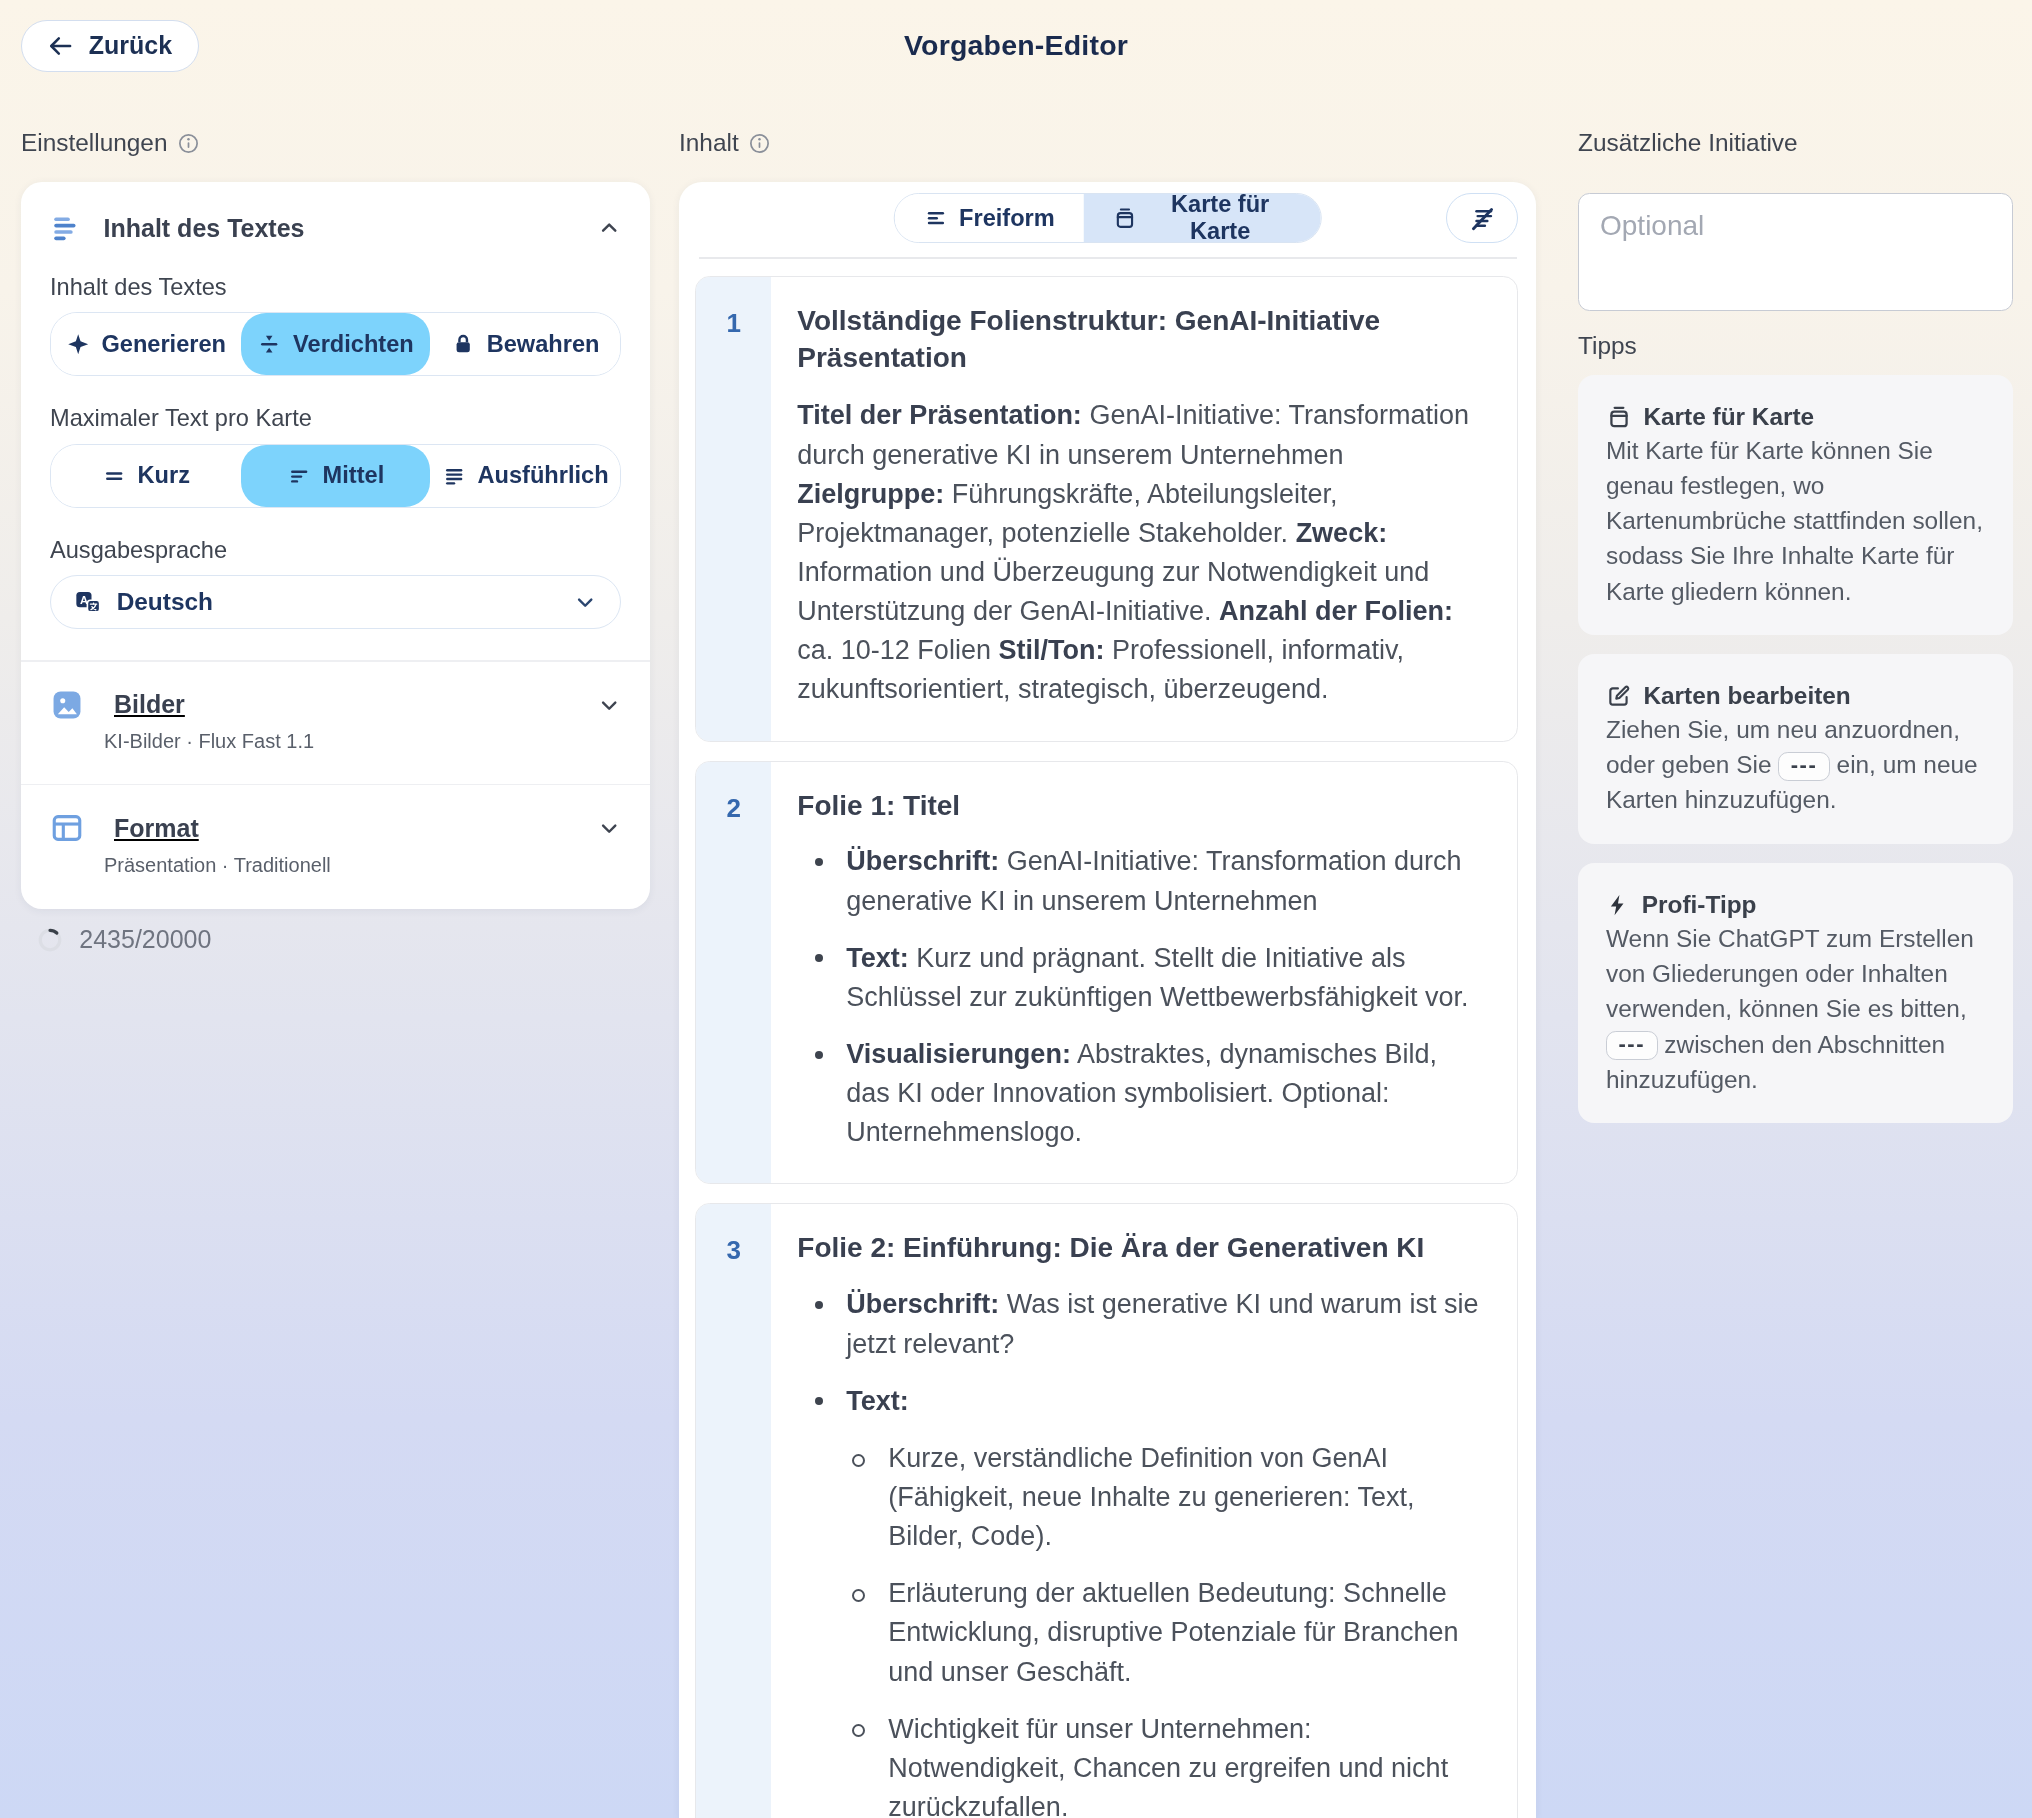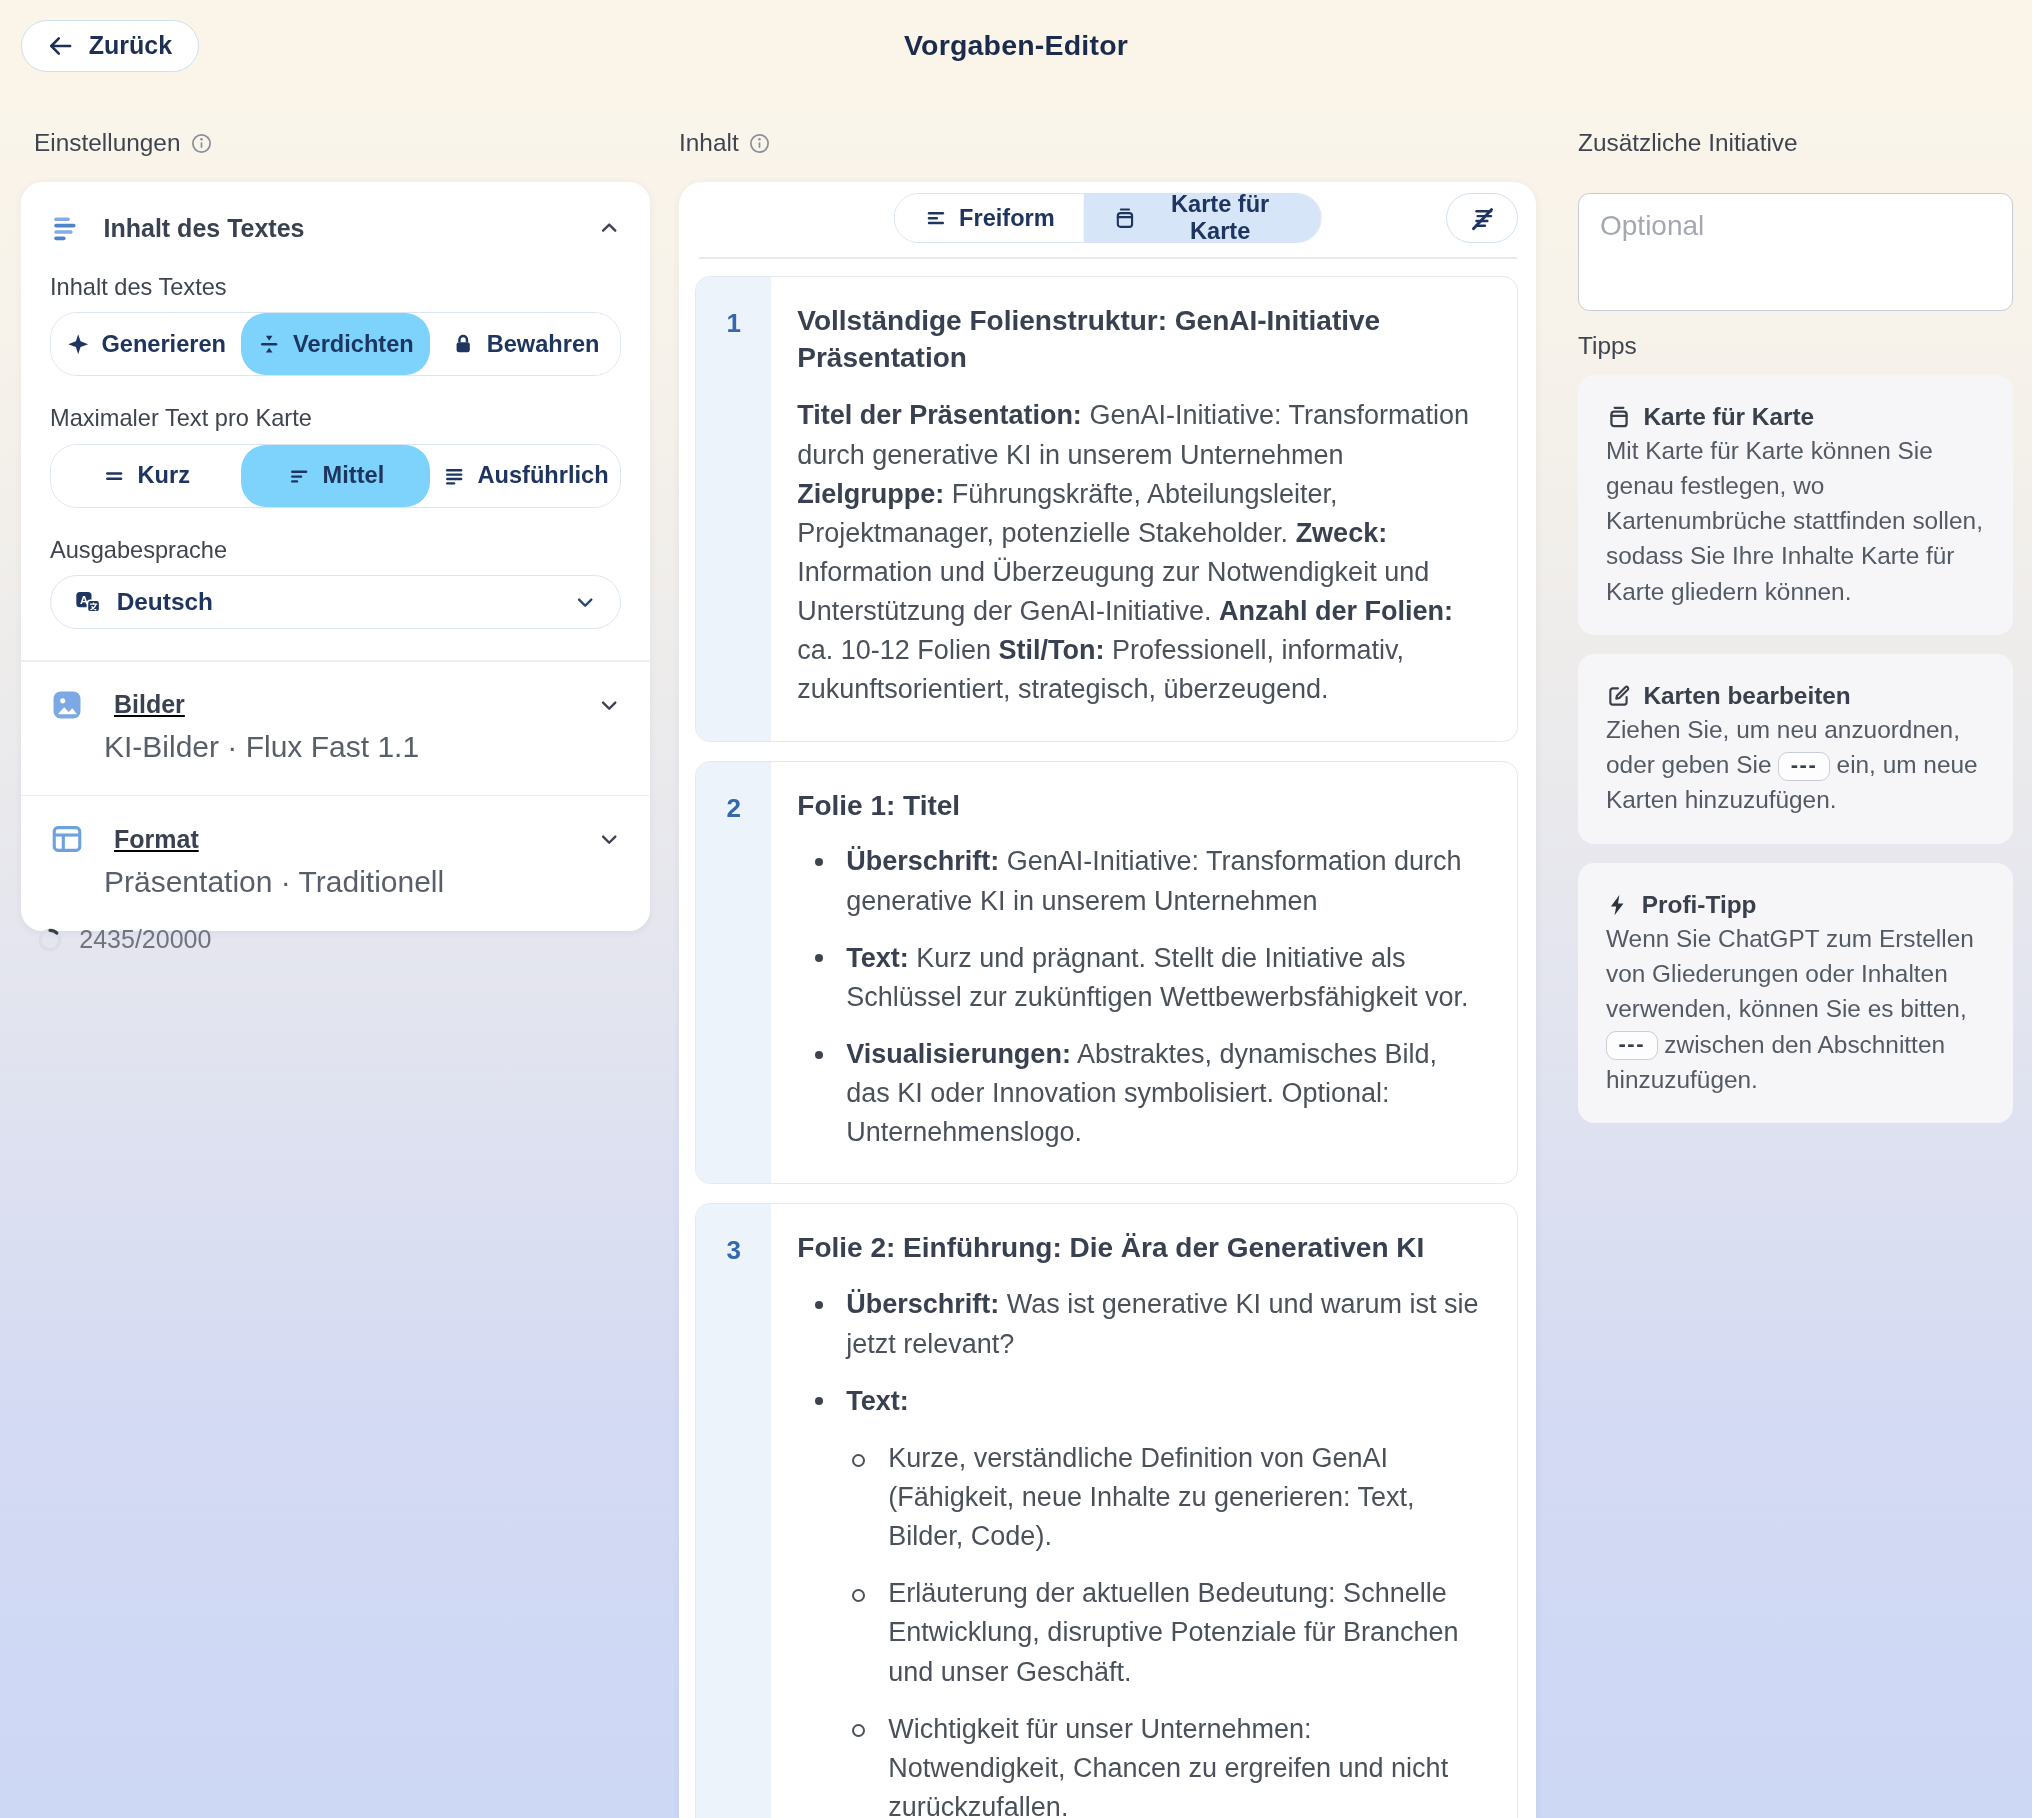--- a/index.html
+++ b/index.html
@@ -47,21 +47,21 @@
   .select-box {
     margin-top: 11.4px; height: 54px; border: 1.6px solid #DCE6F3; border-radius: 27px;
     display: flex; align-items: center; gap: 14.7px; padding: 0 23px; cursor: pointer;
   }
   .select-box .select-value { font-size: 24.4px; font-weight: 700; color: #1E3560; }
   .select-box .chev { margin-left: auto; }
   .card-divider { height: 1.6px; background: #EEEFF2; margin: 31px -29px 0 -29px; }
   .collapsed-sec { padding-top: 26px; cursor: pointer; }
   .collapsed-sec .row { display: flex; align-items: center; gap: 30px; text-decoration: underline; }
   .collapsed-sec .sec-title { font-size: 25px; font-weight: 700; color: #3A4150; flex: 1; }
-  .collapsed-sec .sec-sub { margin: 8.1px 0 4.9px 54px; font-size: 30px; color: #595F6A; }
+  .collapsed-sec .sec-sub { margin: 8.1px 0 4.9px 54px; font-size: 20px; color: #595F6A; }
 
   .char-counter { position: absolute; left: 37px; top: 925px; display: flex; align-items: center;
     gap: 16.3px; font-size: 25px; color: #6F7480; }
 
   
   .content-card {
     position: absolute; left: 679px; top: 182px; width: 857px; height: 1637px;
     background: #fff; border-radius: 23px 23px 0 0; box-shadow: 0 1.6px 8.1px rgba(40,50,80,0.06);
   }
   .tabbar { position: absolute; left: 50%; transform: translateX(-50%); top: 11.4px;
@@ -117,21 +117,21 @@
     <span>
       <svg width="26" height="26" viewBox="0 0 24 24" fill="none" stroke="#1C3054" stroke-width="2.3" stroke-linecap="round" stroke-linejoin="round">
           <path d="M10 5l-7 7 7 7"></path>
           <path d="M3.4 12h17"></path>
         </svg>
     </span>
     <span>Zurück</span>
   </button>
   <div class="page-title">Vorgaben-Editor</div>
 
-  <div class="col-label" style="left:34px">
+  <div class="col-label" style="left:21px">
     <span>Einstellungen</span>
     <span>
       <svg width="23" height="23" viewBox="0 0 24 24" fill="none">
           <circle cx="12" cy="12" r="9" stroke="#8A8F99" stroke-width="1.8"></circle>
           <rect x="11.1" y="10.6" width="1.8" height="6" rx="0.9" fill="#8A8F99"></rect>
           <circle cx="12" cy="7.6" r="1.3" fill="#8A8F99"></circle>
         </svg>
     </span>
   </div>
   <div class="col-label" style="left:679px">

